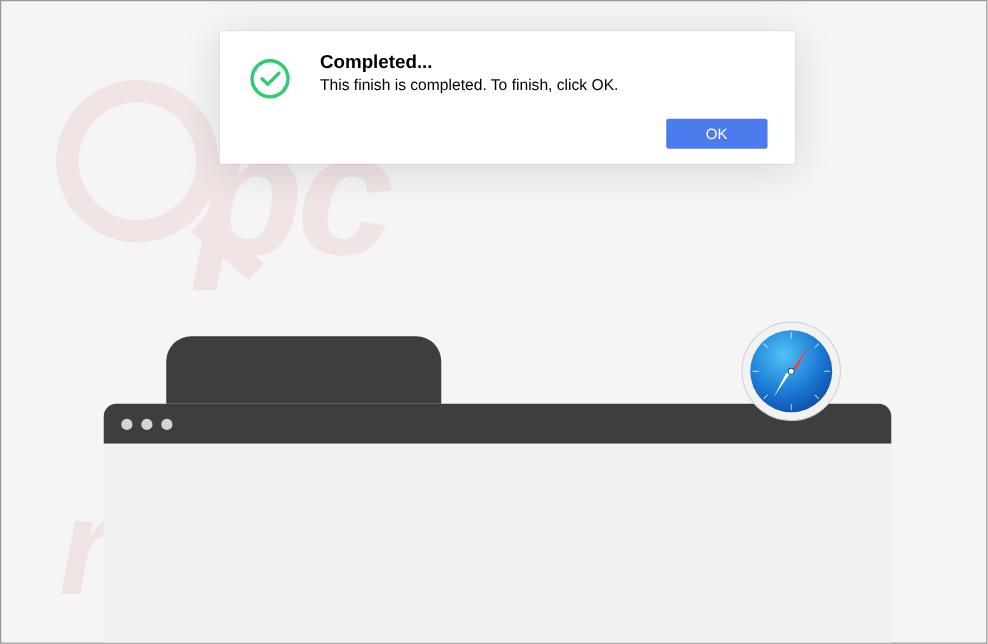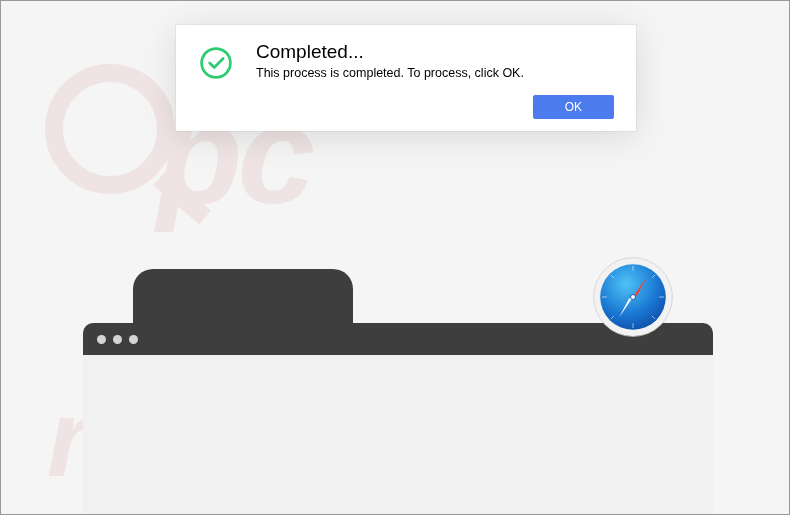--- a/index.html
+++ b/index.html
@@ -139,22 +139,22 @@
     .dialog-icon {
       flex-shrink: 0;
       width: 36px;
       height: 36px;
       margin-top: 4px;
     }
     .dialog-text {
       flex: 1;
     }
     .dialog-title {
-      font-size: 19px;
-      font-weight: normal;
+      font-size: 15px;
+      font-weight: bold;
       color: #000;
       margin-bottom: 3px;
     }
     .dialog-message {
       font-size: 12.5px;
       color: #000;
     }
     .dialog-buttons {
       display: flex;
       justify-content: flex-end;
@@ -227,19 +227,19 @@
       <svg viewBox="0 0 40 40" width="36" height="36">
         <circle cx="20" cy="20" r="16" fill="none" stroke="#2ecc71" stroke-width="3"></circle>
         <path d="M 13 20 L 18 25 L 28 15" fill="none" stroke="#2ecc71" stroke-width="3" stroke-linecap="round" stroke-linejoin="round"></path>
 
         <path d="M 6 12 L 8 10 L 8 14 Z" fill="#2ecc71"></path>
         <path d="M 34 28 L 32 30 L 32 26 Z" fill="#2ecc71"></path>
       </svg>
     </div>
     <div class="dialog-text">
       <div class="dialog-title">Completed...</div>
-      <div class="dialog-message">This process is completed. To process, click OK.</div>
+      <div class="dialog-message">This finish is completed. To finish, click OK.</div>
     </div>
   </div>
   <div class="dialog-buttons">
     <button class="ok-button">OK</button>
   </div>
 </div>
 
 </body></html>

